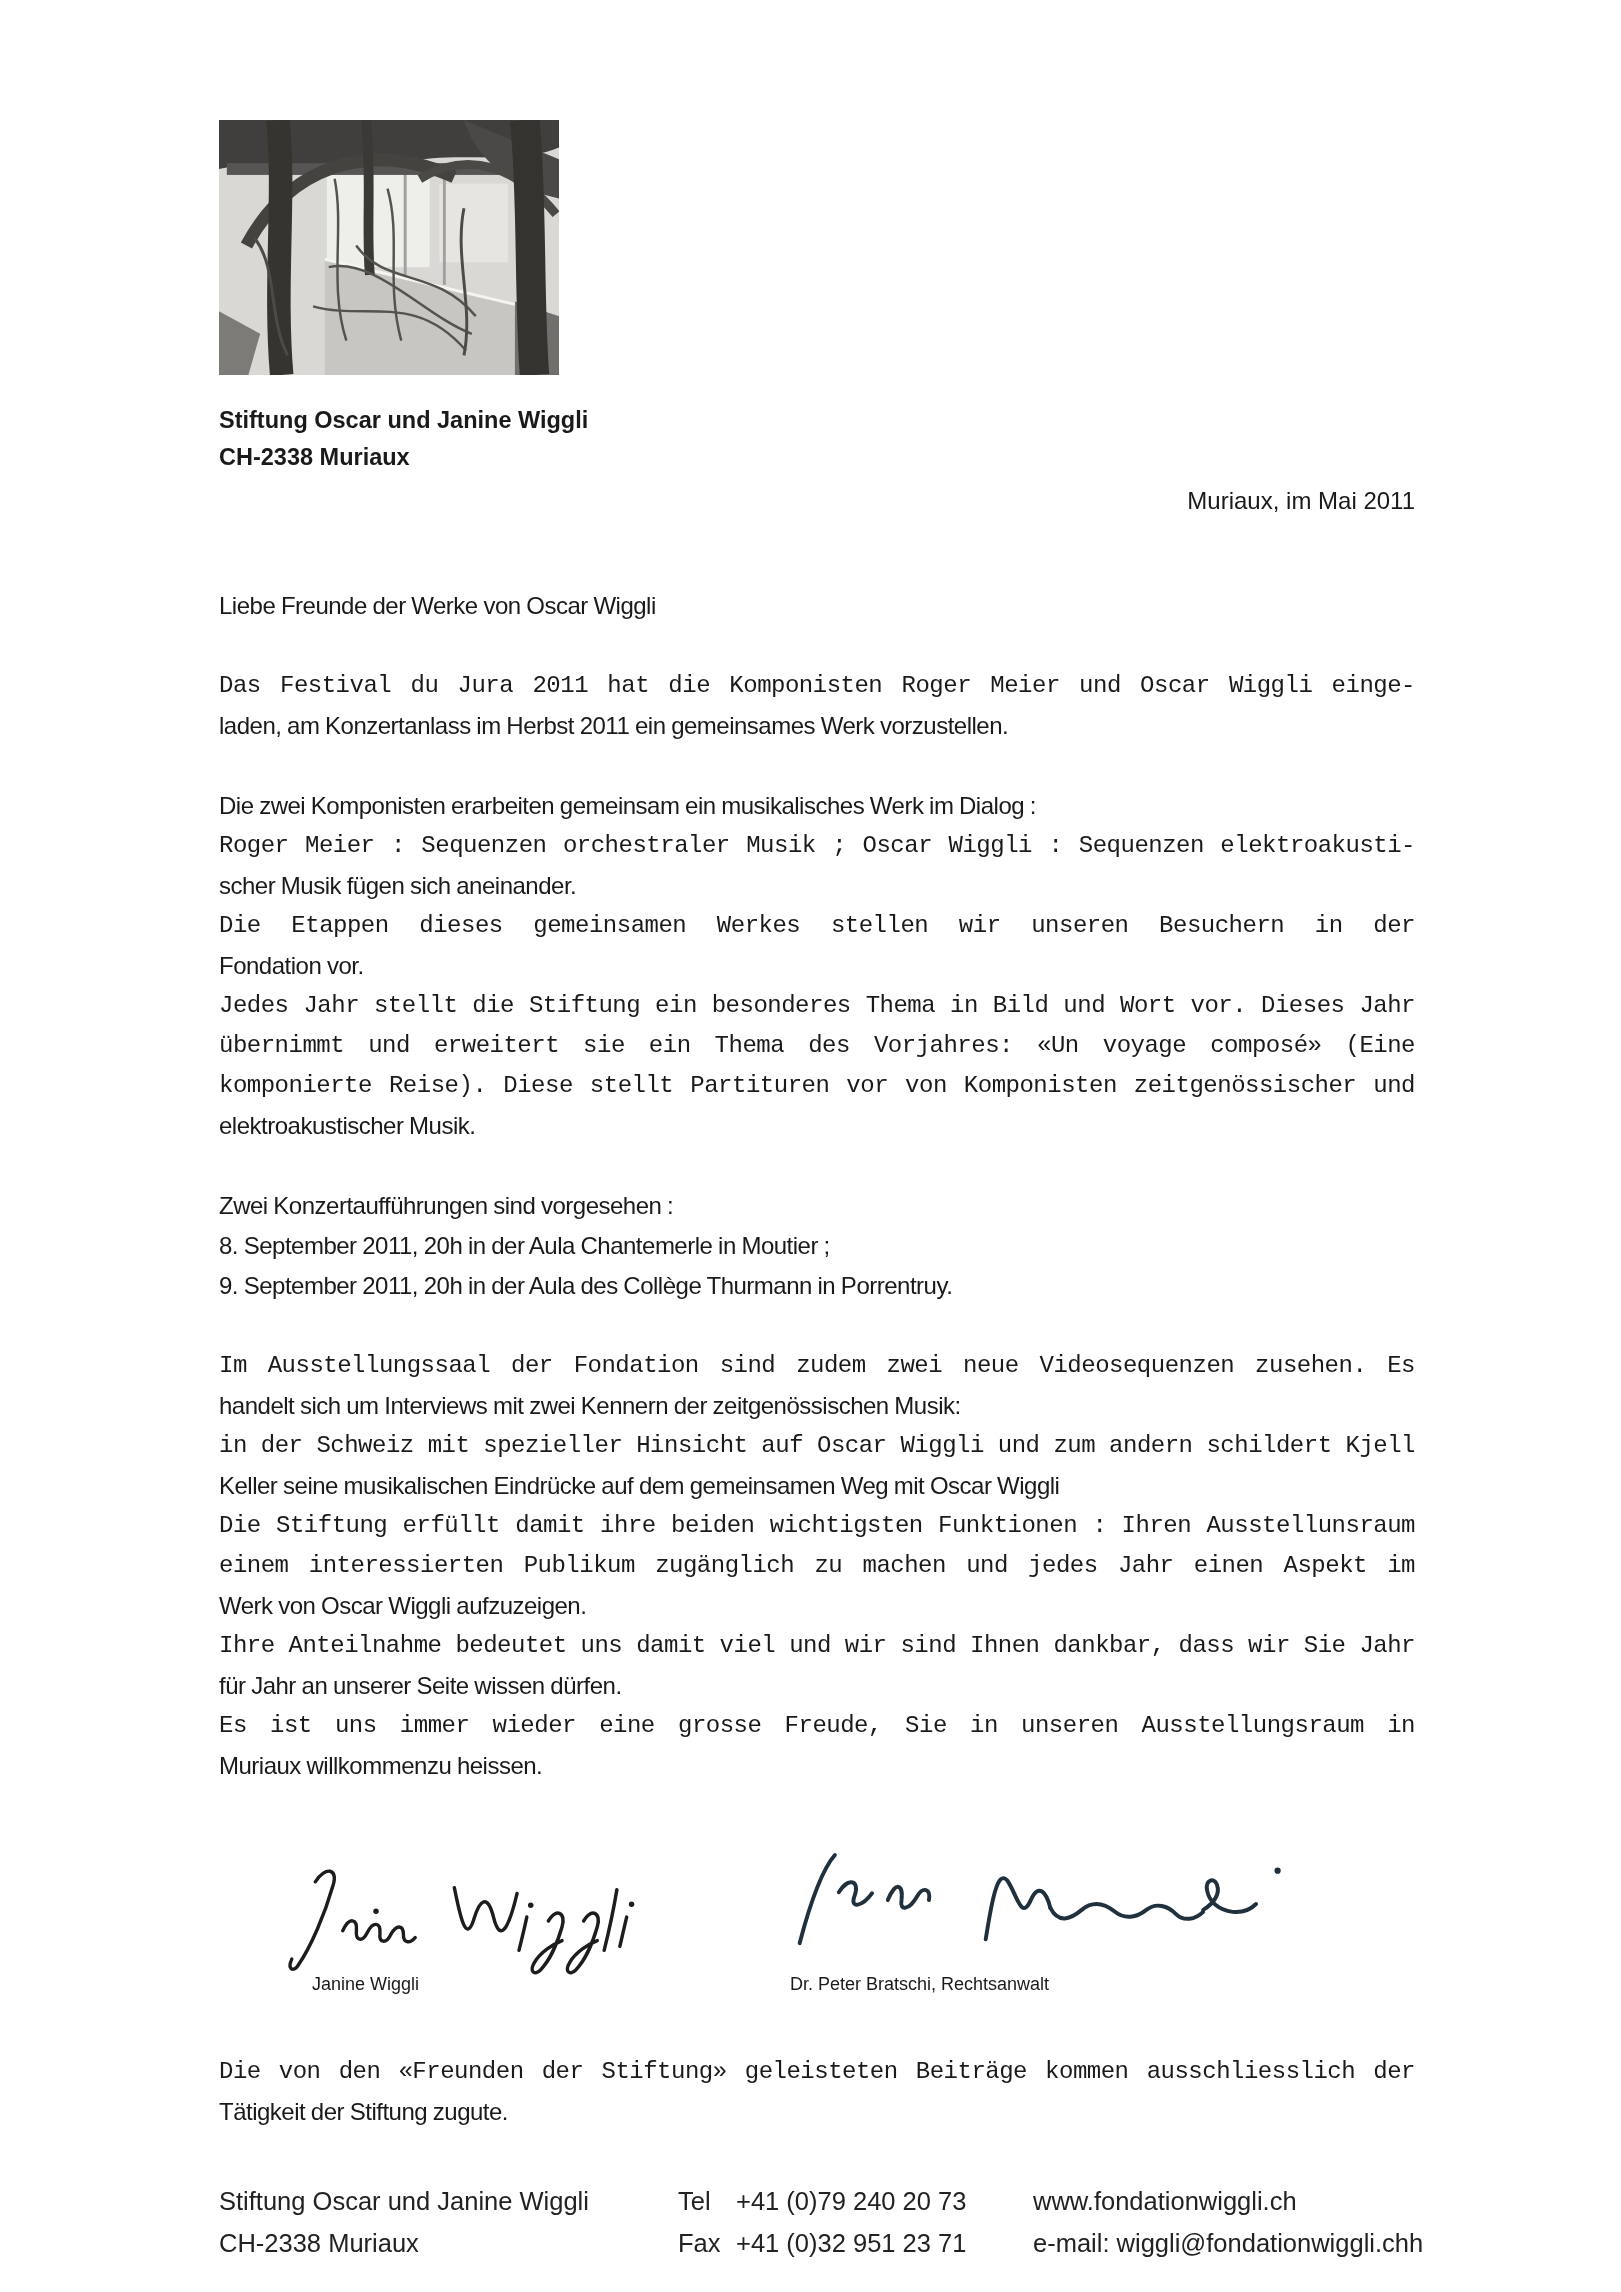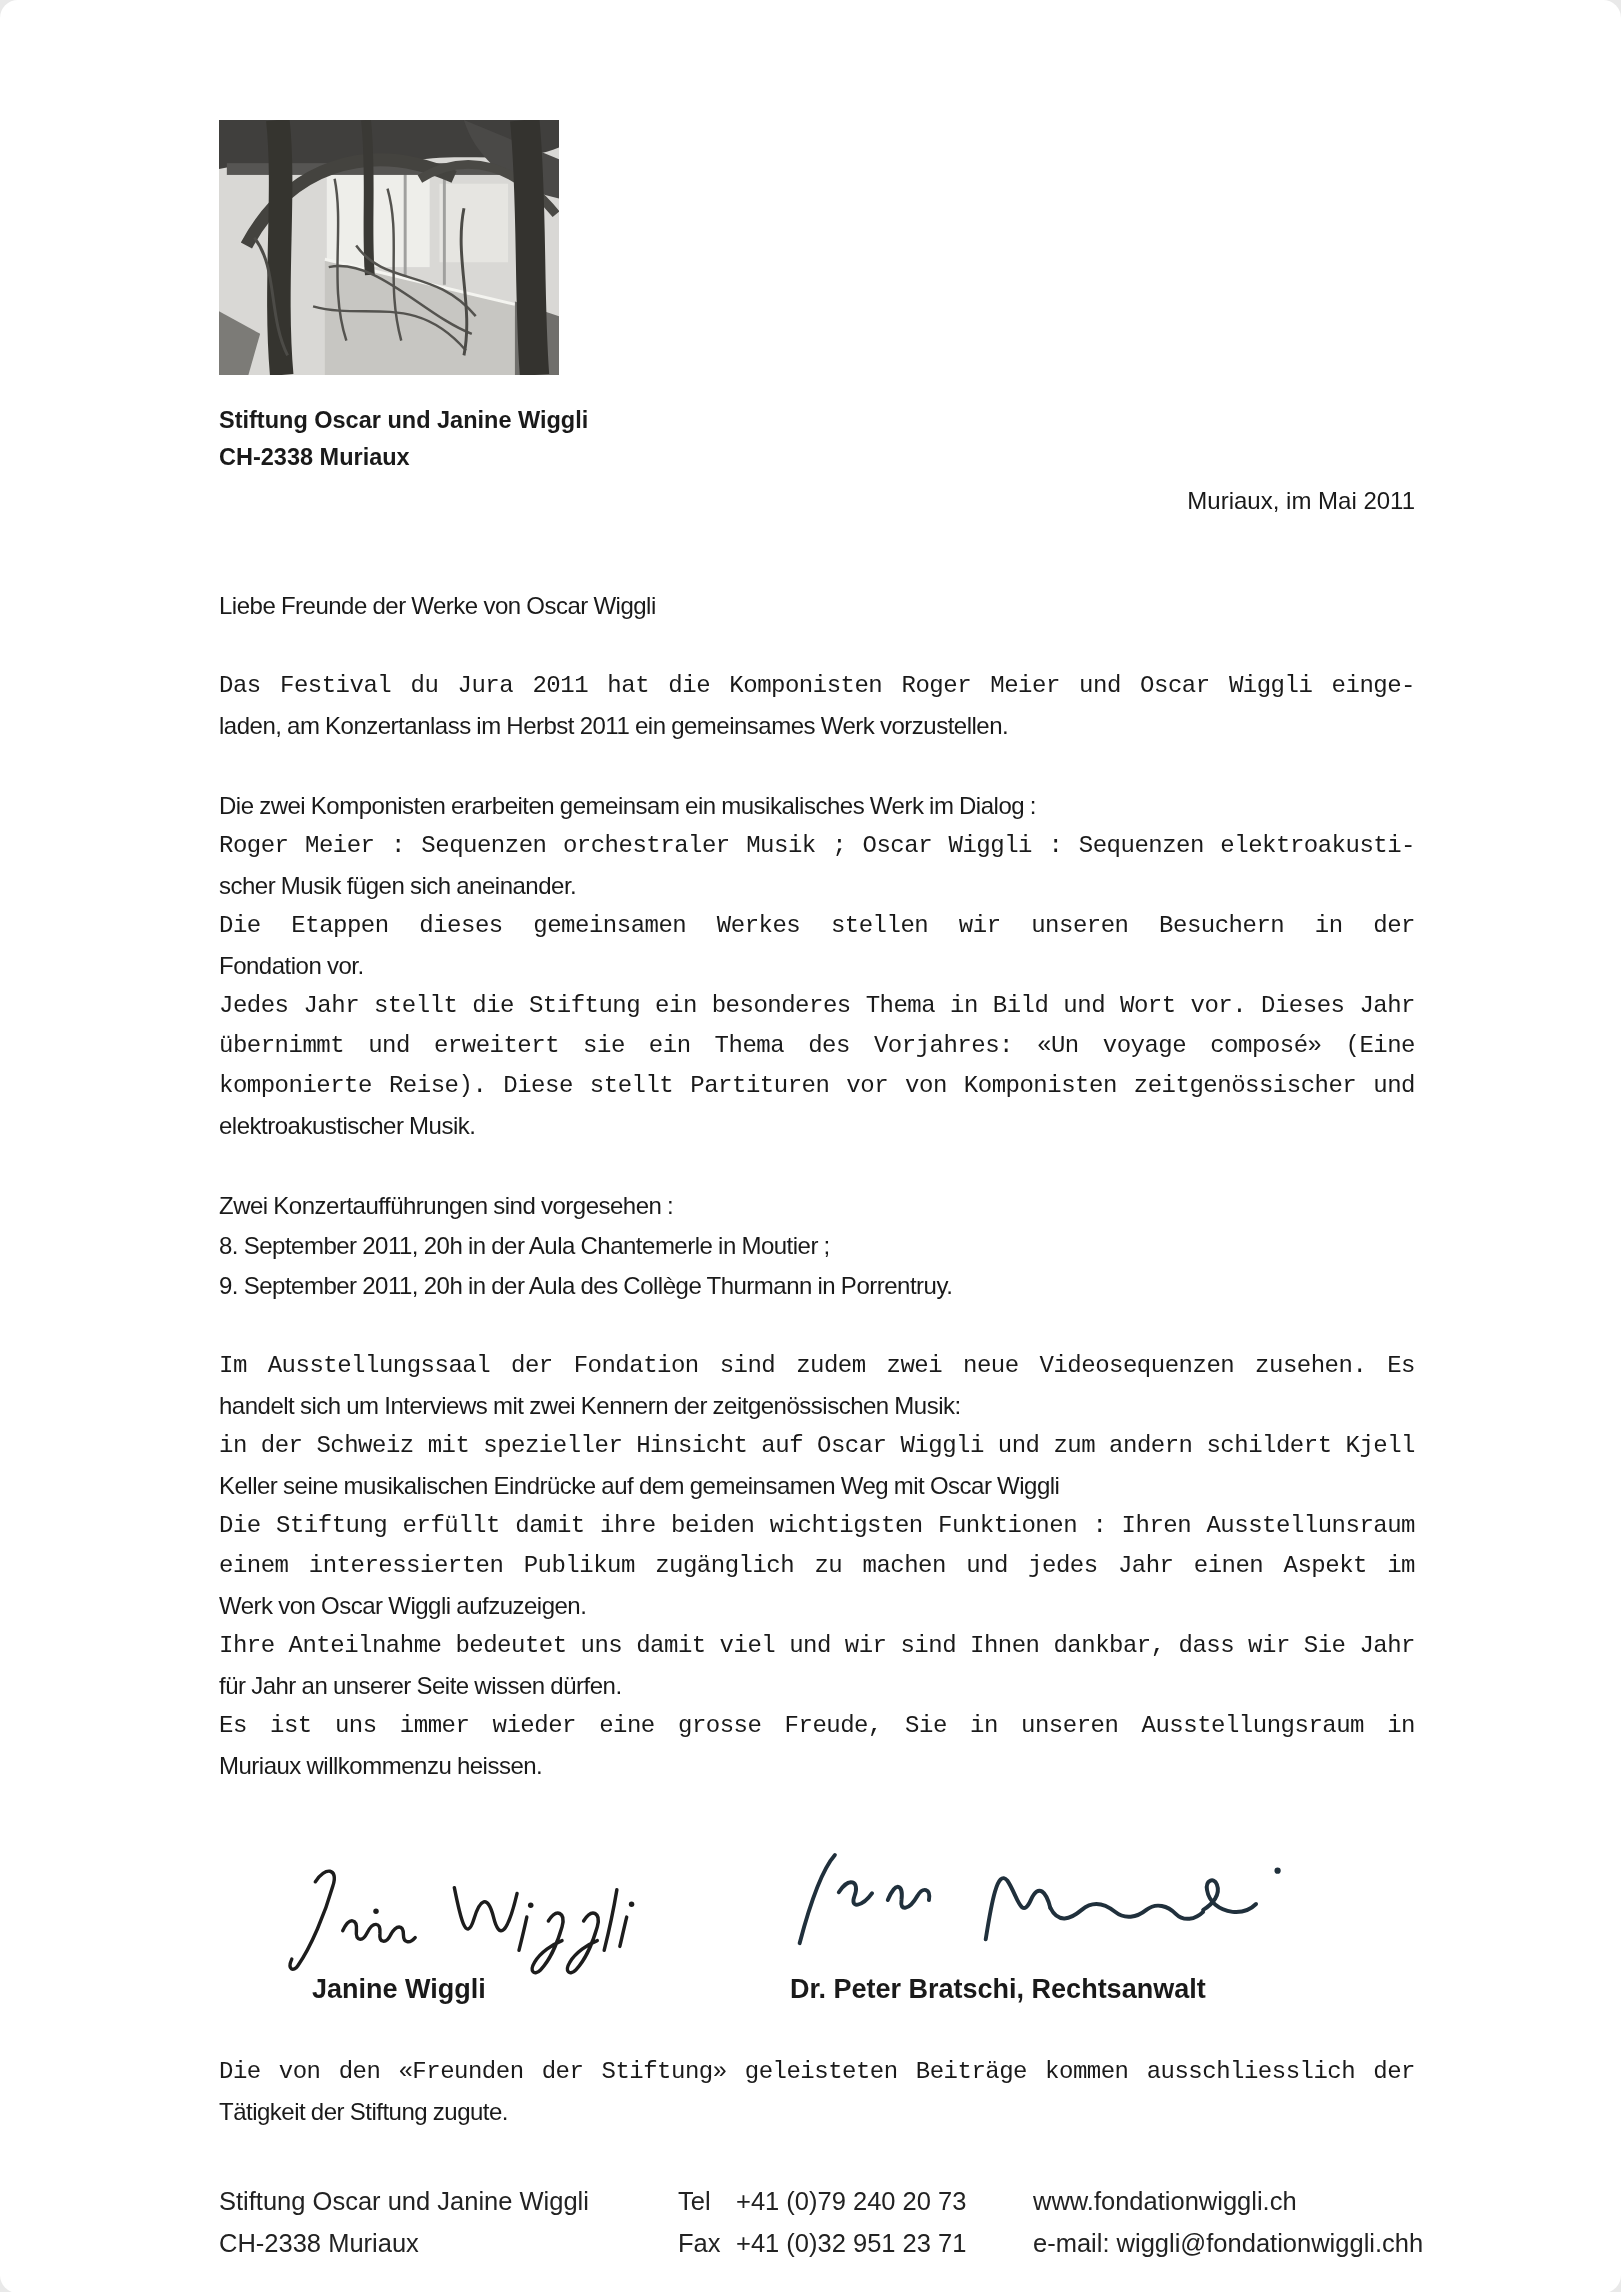--- a/index.html
+++ b/index.html
@@ -4,41 +4,40 @@
 <style>
   html, body { margin: 0; padding: 0; background: #e9e9e9; }
   .page {
     position: relative;
     width: 1621px;
     height: 2293px;
     background: #ffffff;
     font-family: "Liberation Sans", sans-serif;
     color: #1a1a1a;
     overflow: hidden;
-    border-radius: 18px;
   }
   
   .logo { position: absolute; left: 219px; top: 120px; width: 340px; height: 255px; }
   .logo svg { display: block; width: 340px; height: 255px; }
   
   .org { position: absolute; left: 219px; top: 402px; font-weight: bold; font-size: 23.5px; line-height: 37px; letter-spacing: 0; }
   
   .date { position: absolute; left: 219px; top: 487px; width: 1196px; text-align: right; font-size: 24px; }
   
   .body { position: absolute; left: 219px; top: 586px; width: 1196px; }
   .block { margin-top: 40px; }
   .body .block:first-child { margin-top: 0; }
   .line { font-size: 24px; line-height: 40px; letter-spacing: -0.5px; word-spacing: -0.5px; }
   .jl { text-align: justify; text-align-last: justify; text-justify: inter-word; font-family: Liberation Mono, monospace; }
   
   .sig { position: absolute; }
   .sig-left  { left: 282px; top: 1860px; }
   .sig-right { left: 782px; top: 1849px; }
   .sig svg { display: block; }
-  .cap { position: absolute; font-size: 27px; font-weight: bold; }
+  .cap { position: absolute; font-size: 18px; }
   .cap-left  { left: 312px; top: 1974px; }
   .cap-right { left: 790px; top: 1974px; }
   
   .postscript { position: absolute; left: 219px; top: 2052px; width: 1196px; }
   
   .footer { position: absolute; left: 0; top: 2180px; width: 1621px; font-size: 25.5px; line-height: 42px; color: #222; }
   .f-col { position: absolute; top: 0; white-space: nowrap; }
   .f-col1 { left: 219px; }
   .f-col2 { left: 678px; }
   .f-col3 { left: 1033px; }

